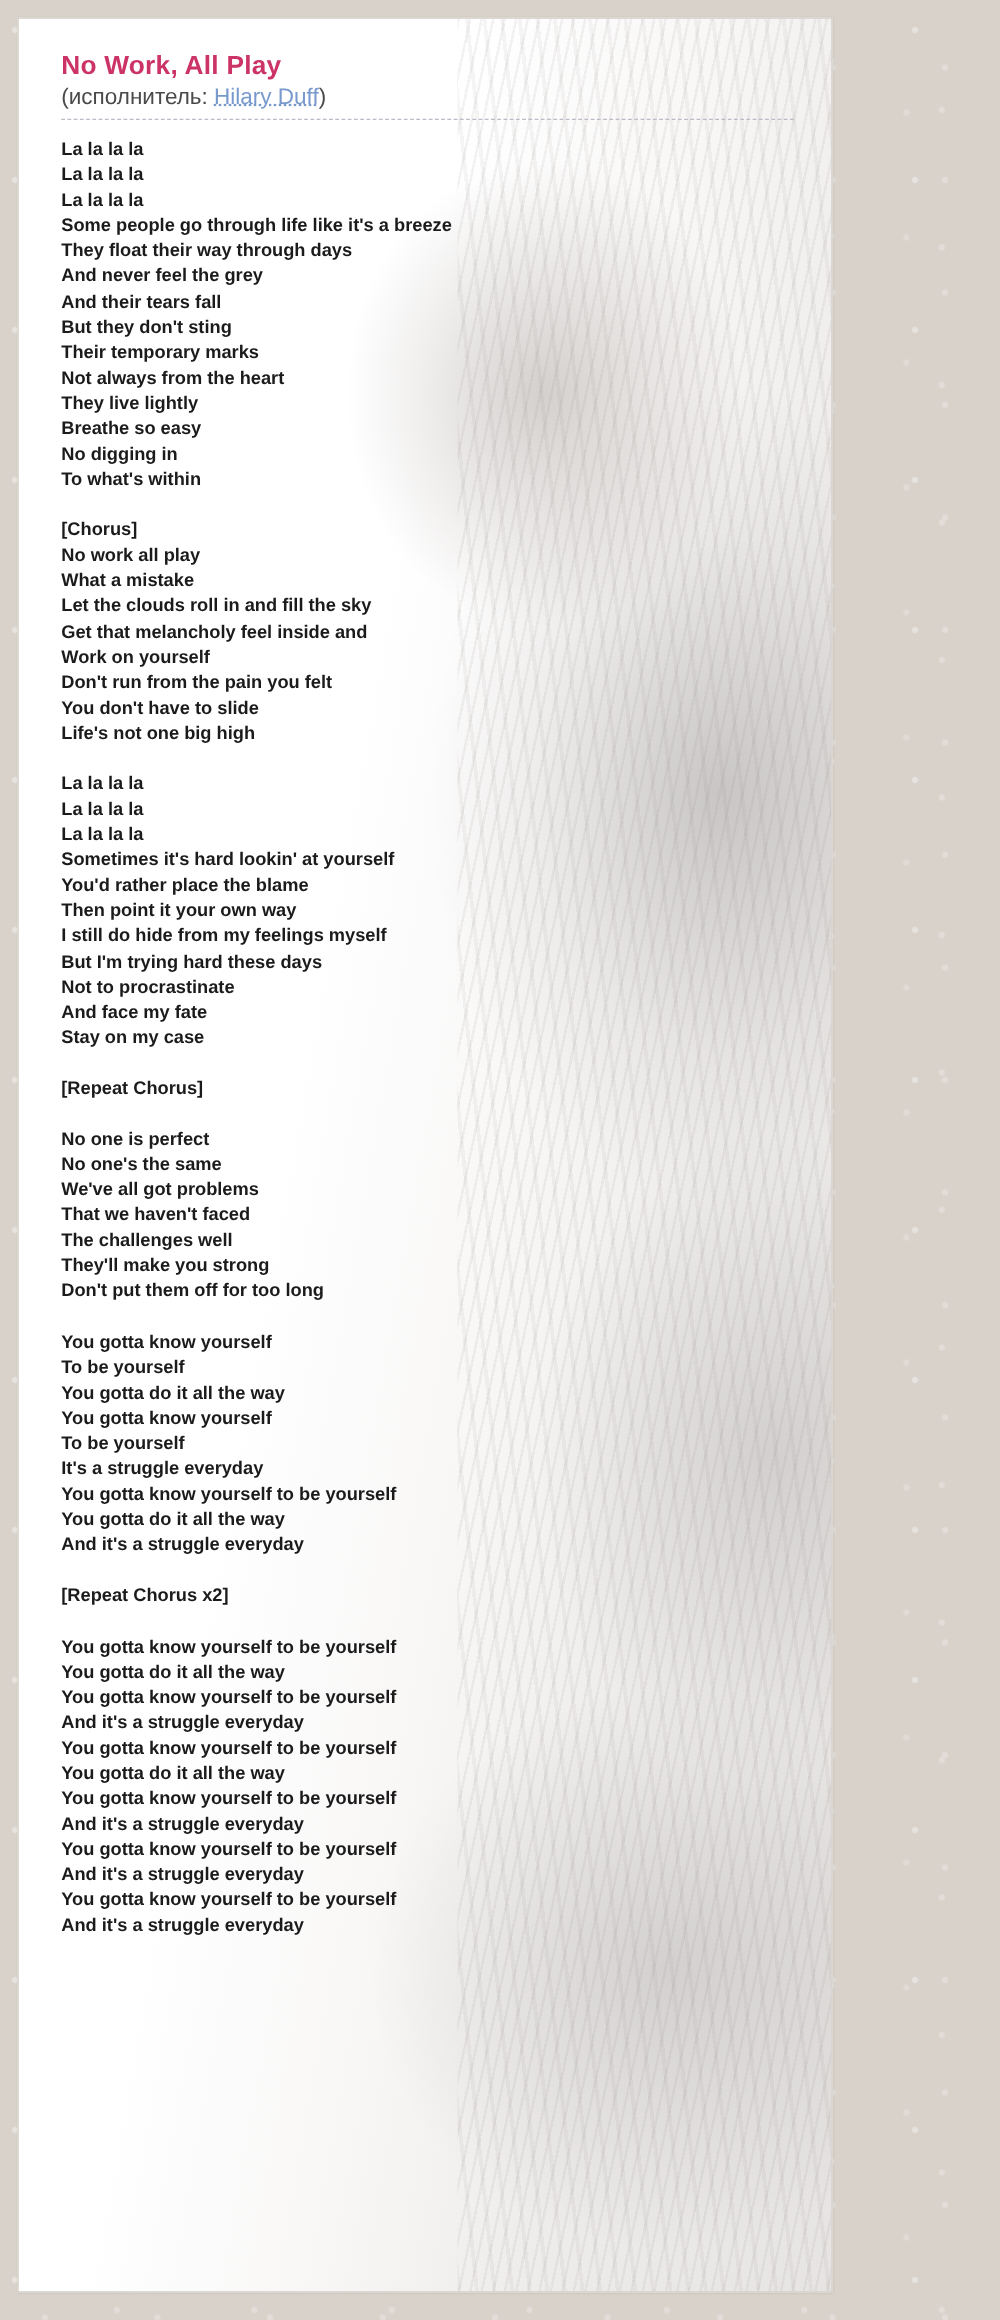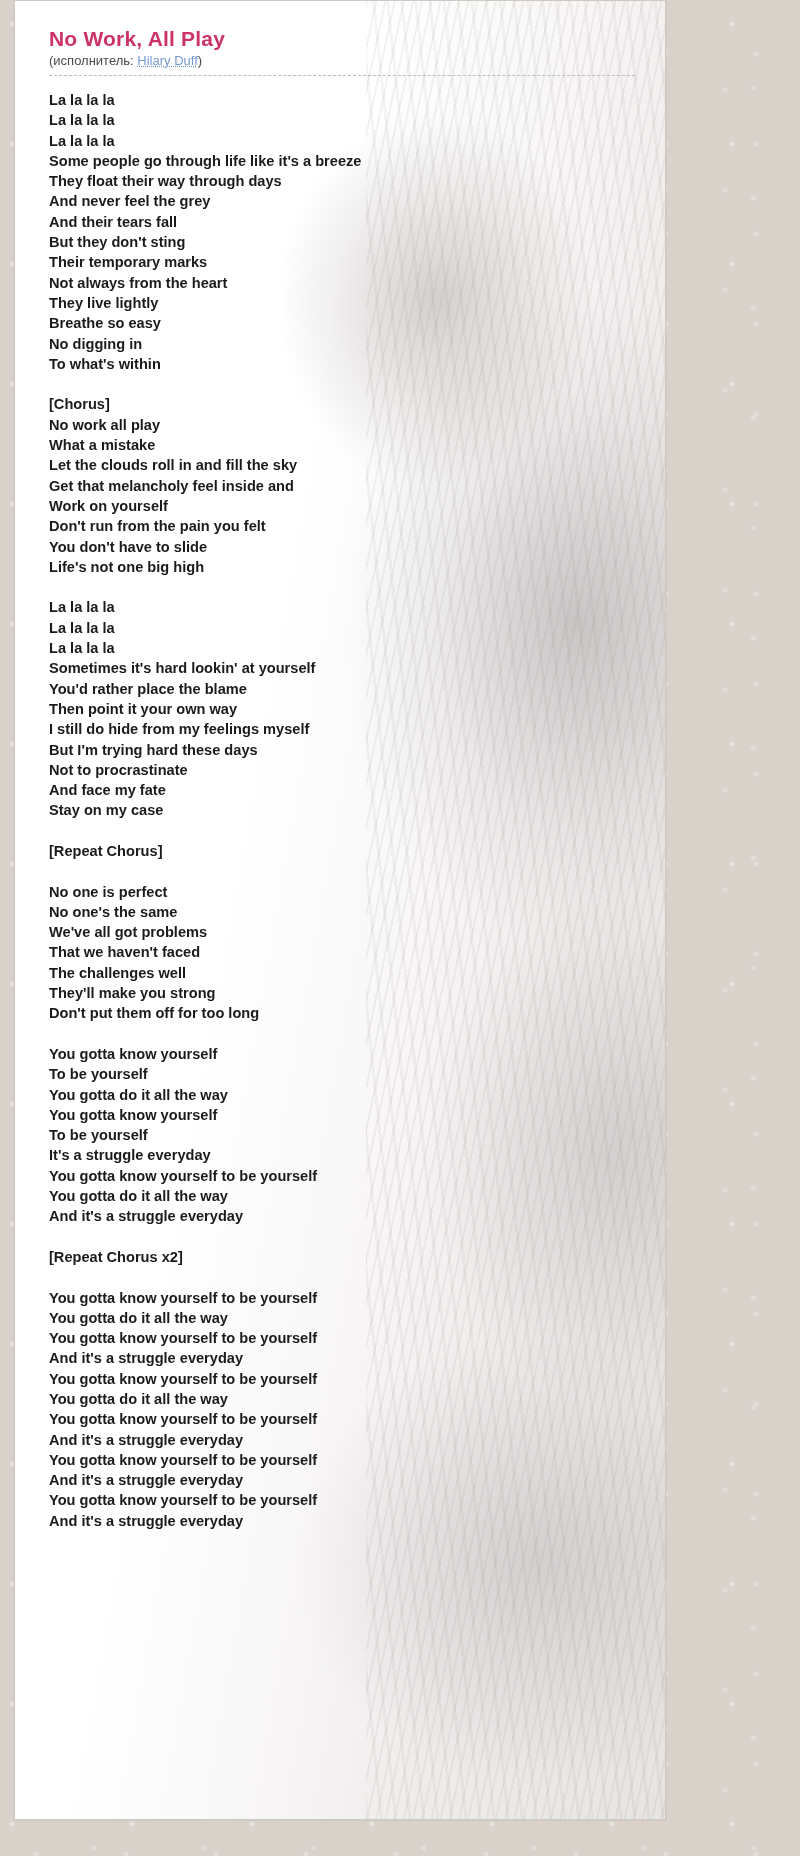--- a/index.html
+++ b/index.html
@@ -19,21 +19,21 @@
       radial-gradient(circle at 85% 80%, rgba(255,255,255,0.25) 0 2px, transparent 3px),
       radial-gradient(circle at 25% 90%, rgba(255,255,255,0.2) 0 2px, transparent 3px);
     background-size: 120px 120px, 90px 90px, 140px 140px, 110px 110px, 100px 100px;
   }
 
   .page {
     position: relative;
     width: 653px;
     min-height: 1856px;
     box-sizing: border-box;
-    padding: 0 120px 20px 14px;
+    padding: 14px 120px 20px 14px;
   }
 
   
   .card {
     position: relative;
     width: 652px;
     min-height: 1820px;
     box-sizing: border-box;
     background: #ffffff;
     border: 1px solid #cfc9c2;
@@ -71,21 +71,21 @@
 
   .song-title {
     margin: 0 0 2px 0;
     font-size: 21px;
     font-weight: bold;
     color: #cc3366;
     letter-spacing: 0.2px;
   }
 
   .byline {
-    font-size: 13px;
+    font-size: 18px;
     color: #4a4a4a;
     padding-bottom: 7px;
     border-bottom: 1px dashed #bdb9c6;
     margin-bottom: 14px;
     white-space: nowrap;
   }
   .byline a {
     color: #7799cc;
     text-decoration: underline;
     text-decoration-style: dotted;

